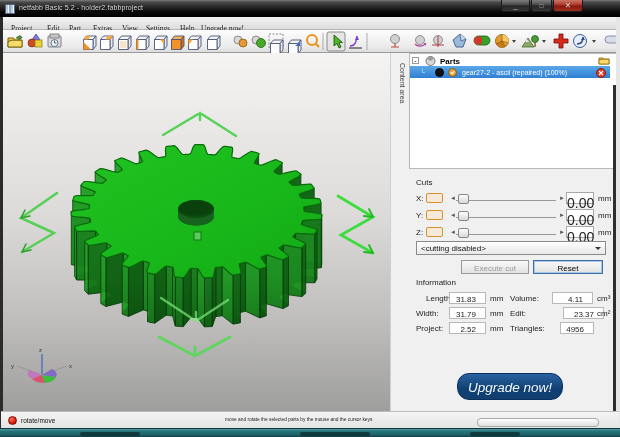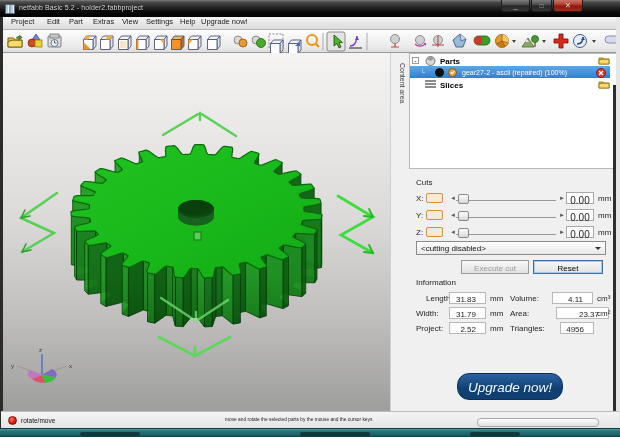--- a/index.html
+++ b/index.html
@@ -21,21 +21,21 @@
 #btnmin { left:501px; width:29px; }
 #btnmax { left:531px; width:21px; }
 #btncls { left:553px; width:30px;
   background:linear-gradient(#c87666 0%, #b04030 40%, #871a0c 55%, #9c2f1d 100%); }
 .winbtn span { position:absolute; color:#d8d8d8; font-size:6px; line-height:6px; left:0; right:0; text-align:center; }
 
 
 #menubar { left:1px; top:17px; width:618px; height:13px;
   background:linear-gradient(#f4f4f4, #dcdcdc); border-bottom:1px solid #b4b4b4;
   font-size:7.5px; color:#1a1a1a; }
-#menubar span { position:absolute; top:0; }
+#menubar span { position:absolute; top:7px;font-family:Liberation Serif, serif; }
 
 
 #toolbar { left:1px; top:30px; width:618px; height:23px;
   background:linear-gradient(#fdfdfd, #e9e9e9 80%, #dcdcdc); border-bottom:1px solid #9a9a9a; }
 
 
 #viewport { left:1px; top:53px; width:389px; height:358px;
   background:linear-gradient(#f5f4f2 0%, #dcdbd9 45%, #bebdbb 75%, #9e9e9c 100%); }
 #lborder { left:0; top:17px; width:3px; height:412px; background:#2b2b2b; }
 #contenttab { left:390px; top:53px; width:19px; height:358px; background:#f0f0f0;
@@ -56,21 +56,21 @@
 
 
 #cuts { position:absolute; left:5px; top:125px; font-size:8px; color:#222; }
 .cutrow { position:absolute; left:0; height:13px; }
 .obtn { position:absolute; width:17px; height:10px; background:#f5e9d9;
   border:1px solid #d88f2c; border-radius:2px; }
 .slidetrack { position:absolute; top:8px; height:1px; background:#999; }
 .slidethumb { position:absolute; top:2px; width:11px; height:10px;
   background:linear-gradient(#fdfdfd,#d8d8d8); border:1px solid #888; border-radius:2px; }
 .numfield { position:absolute; width:28px; height:12px; background:#fff;
-  border:1px solid #a8a8a8; font-size:10px; text-align:center; padding-top:2px; }
+  border:1px solid #a8a8a8; font-size:14px; text-align:center; padding-top:2px; }
 .mm { position:absolute; font-size:8px; color:#222; }
 .sar { position:absolute; font-size:6px; color:#555; top:3px; }
 #dropdown { position:absolute; left:7px; top:188px; width:190px; height:14px;
   background:linear-gradient(#fefefe,#e8e8e8); border:1px solid #8a8a8a;
   font-size:8px; padding:2px 0 0 4px; color:#111; }
 #dropdown i { position:absolute; right:4px; top:5px; width:0; height:0;
   border:3.5px solid transparent; border-top-color:#333; border-bottom:none; }
 .pbtn { position:absolute; top:207px; height:14px; font-size:8px; text-align:center;
   padding-top:3px; background:linear-gradient(#f8f8f8,#e2e2e2); border:1px solid #9a9a9a; }
 #btnexec { left:52px; width:68px; color:#9a9a9a; }
@@ -399,32 +399,20 @@
           <svg style="position:absolute;left:38px;top:2px" width="9" height="9">
             <circle cx="4.5" cy="4.5" r="4" fill="#e8a33d" stroke="#7a5a10"></circle>
             <path d="M2.7 4.5 L4 5.8 L6.3 3.2" stroke="#fff" stroke-width="1.1" fill="none"></path>
           </svg>
           <span>gear27-2 - ascii (repaired) (100%)</span>
           <svg style="position:absolute;left:186px;top:2px" width="10" height="10">
             <circle cx="5" cy="5" r="4.5" fill="#d43d2a" stroke="#8a1a0a"></circle>
             <path d="M3 3 L7 7 M7 3 L3 7" stroke="#fff" stroke-width="1.1"></path>
           </svg>
         </div>
-<div class="trow" style="top:25px">
-          <svg style="position:absolute;left:15px;top:2px" width="11" height="10">
-            <rect x="0" y="0" width="11" height="2" fill="#8a8a8a"></rect>
-            <rect x="0" y="3" width="11" height="2" fill="#8a8a8a"></rect>
-            <rect x="0" y="6" width="11" height="2" fill="#8a8a8a"></rect>
-          </svg>
-          <b style="left:30px">Slices</b>
-          <svg style="position:absolute;left:188px;top:1px" width="12" height="11">
-            <path d="M1 3 L1 9 L11 9 L11 4 L6 4 L5 3 Z" fill="#f0c040" stroke="#8a6a10" stroke-width="0.8"></path>
-            <path d="M1 5 L4 4.2 L11 4.2 L11 9 L1 9 Z" fill="#ffd96a" stroke="#8a6a10" stroke-width="0.8"></path>
-          </svg>
-        </div>
 </div>
 <div id="cuts">
 <div style="position:absolute;left:2px;top:0">Cuts</div>
 <div class="cutrow" style="top:14px">
 <span style="position:absolute;left:2px;top:2px">X:</span>
 <span class="obtn" style="left:12px;top:1px"></span>
 <span class="sar" style="left:36px">◄</span>
 <span class="slidetrack" style="left:42px;width:100px"></span>
 <span class="slidethumb" style="left:44px"></span>
 <span class="sar" style="left:145px">►</span>
@@ -462,22 +450,22 @@
 <span class="ifield" style="left:35px">31.83</span>
 <span class="ilbl" style="left:76px">mm</span>
 <span class="ilbl" style="left:96px">Volume:</span>
 <span class="ifield" style="left:138px;width:41px">4.11</span>
 <span class="ilbl" style="left:183px">cm³</span>
 </div>
 <div class="irow" style="top:29px">
 <span class="ilbl" style="left:2px">Width:</span>
 <span class="ifield" style="left:35px">31.79</span>
 <span class="ilbl" style="left:76px">mm</span>
-<span class="ilbl" style="left:96px">Area:</span>
-<span class="ifield" style="left:142px;width:53px">23.37</span>
+<span class="ilbl" style="left:96px">Edit:</span>
+<span class="ifield" style="left:149px;width:41px">23.37</span>
 <span class="ilbl" style="left:183px">cm²</span>
 </div>
 <div class="irow" style="top:44px">
 <span class="ilbl" style="left:2px">Project:</span>
 <span class="ifield" style="left:35px">2.52</span>
 <span class="ilbl" style="left:76px">mm</span>
 <span class="ilbl" style="left:96px">Triangles:</span>
 <span class="ifield" style="left:146px;width:34px">4956</span>
 </div>
 </div>

